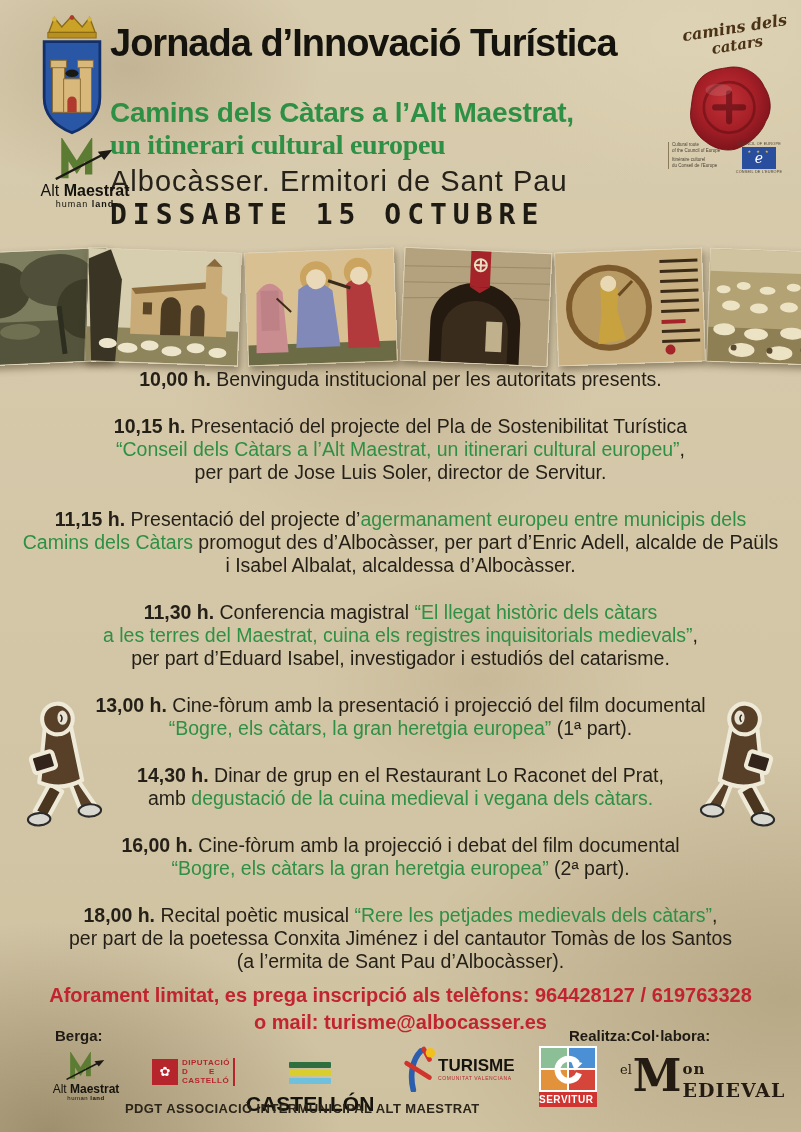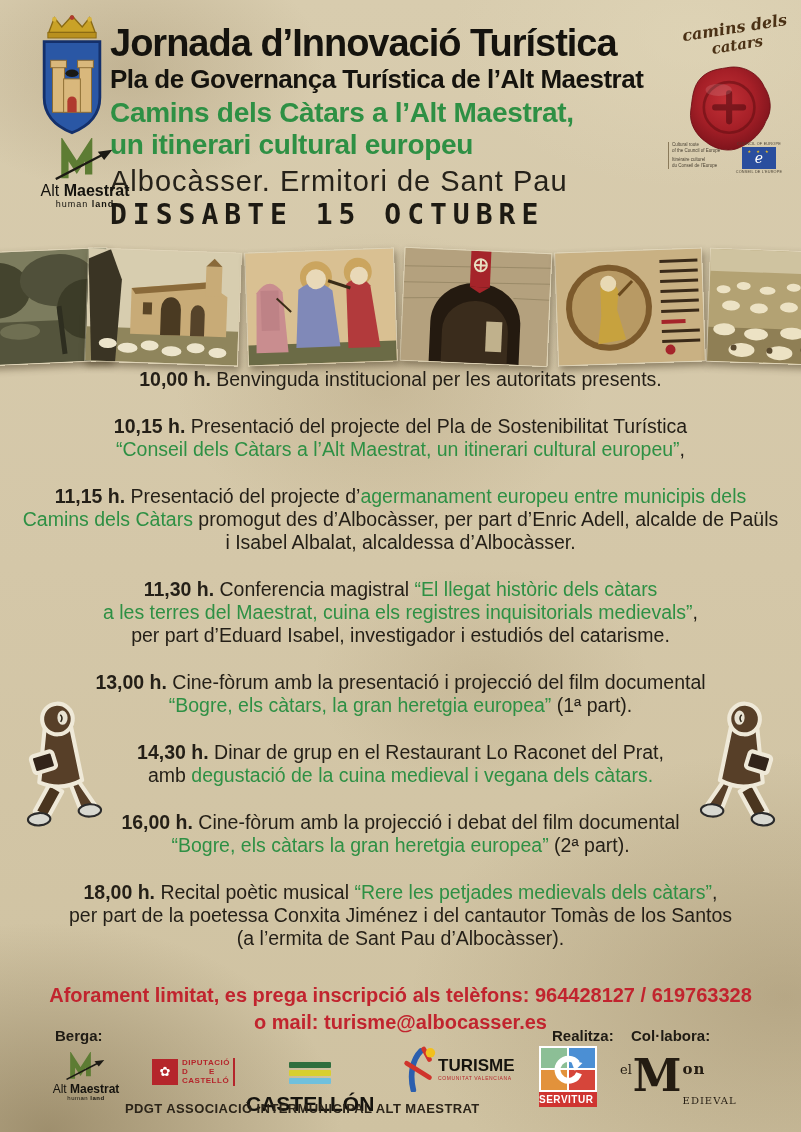--- a/index.html
+++ b/index.html
@@ -12,21 +12,21 @@
       radial-gradient(340px 220px at 86% 3%, rgba(226,216,186,.55), transparent 70%),
       radial-gradient(300px 220px at 48% 34%, rgba(150,128,88,.22), transparent 70%),
       radial-gradient(280px 180px at 16% 6%, rgba(138,118,82,.28), transparent 70%),
       radial-gradient(240px 160px at 60% 60%, rgba(146,126,88,.18), transparent 70%),
       linear-gradient(180deg,#d8ccae 0%,#d4c7a8 50%,#cfc2a1 100%);
   }
   .abs{position:absolute;}
   .title1{position:absolute;left:110px;width:600px;top:22px;font-size:38px;font-weight:700;letter-spacing:-1px;color:#15130e;}
   .title2{position:absolute;left:110px;width:600px;top:64px;font-size:26px;font-weight:700;letter-spacing:-0.5px;color:#15130e;}
   .green-sub{position:absolute;left:110px;width:600px;font-weight:700;font-size:28px;color:var(--green,#2e9044);letter-spacing:-0.3px;}
-  .gs1{top:97px;} .gs2{top:129px;}
+  .gs1{top:97px;} .gs2{top:129px;font-family:Liberation Serif, serif;}
   .location{position:absolute;left:110px;width:600px;top:165px;font-size:29px;font-weight:400;letter-spacing:1px;color:#26221a;}
   .date{position:absolute;left:110px;width:600px;top:198px;font-family:"DejaVu Sans Mono",monospace;font-weight:700;font-size:28px;letter-spacing:6px;color:#1d1a13;}
   .coat{left:28px;top:12px;width:88px;height:130px;}
   .am-logo{left:30px;top:138px;width:110px;text-align:center;}
   .am-name{font-size:16px;color:#15130e;margin-top:-2px;}
   .am-name .w2{font-weight:700;}
   .am-tag{font-size:9px;color:#15130e;margin-top:-1px;letter-spacing:1px;}
   .am-tag .w2{font-weight:700;}
   .script-logo{left:676px;top:20px;width:120px;text-align:center;transform:rotate(-9deg);
     font-family:"DejaVu Serif",serif;font-style:italic;font-weight:700;color:#4b3115;line-height:1;}
@@ -55,21 +55,21 @@
   .sched-item{margin-bottom:24px;}
   .schedule .green{color:var(--green,#2e9044);}
   .schedule .bold{font-weight:700;}
   .contact{left:0;right:0;top:982px;text-align:center;color:var(--red,#c1242e);font-weight:700;font-size:20px;line-height:27px;}
   
   .monk{width:92px;height:136px;}
   .monk-l{left:14px;top:700px;transform:rotate(-3deg);}
   .monk-r{left:696px;top:700px;transform:scaleX(-1) rotate(-3deg);}
   
   .flabel{font-size:15px;font-weight:700;color:#1f1b14;}
-  .lbl-promou{left:55px;top:1027px;} .lbl-realitza{left:552px;top:1027px;} .lbl-collabora{left:631px;top:1027px;}
+  .lbl-promou{left:55px;top:1027px;} .lbl-realitza{left:569px;top:1027px;} .lbl-collabora{left:631px;top:1027px;}
   .am-foot{left:40px;top:1052px;width:92px;text-align:center;}
   .am-foot .am-name{font-size:12px;}
   .am-foot .am-tag{font-size:6px;letter-spacing:.5px;}
   .dipu{left:152px;top:1058px;display:flex;align-items:center;gap:4px;}
   .dipu-box{width:26px;height:26px;background:#b5252b;display:flex;align-items:center;justify-content:center;color:#fff;font-size:13px;}
   .dipu-text{border-right:2px solid #b5252b;padding-right:3px;color:#b5252b;font-weight:700;font-size:8px;line-height:1.15;letter-spacing:.5px;}
   .dipu-text .mid{word-spacing:18px;}
   .cast{left:246px;top:1062px;display:flex;align-items:center;gap:8px;flex-direction:column;}
   .cast-stripes{display:flex;flex-direction:column;gap:2px;}
   .cast-stripes span{width:42px;height:6px;border-radius:1px;}
@@ -82,21 +82,21 @@
   .serv-grid{position:relative;width:58px;height:46px;margin:0 auto;background:#fff;display:grid;grid-template-columns:1fr 1fr;grid-template-rows:1fr 1fr;gap:2px;padding:2px;box-sizing:border-box;}
   .sq1{background:#8cbf96;} .sq2{background:#4b8fd4;} .sq3{background:#e2923b;} .sq4{background:#d6453a;}
   .serv-glyph{position:absolute;left:50%;top:50%;width:34px;height:34px;transform:translate(-50%,-50%);}
   .serv-band{width:58px;margin:0 auto;background:#cf3430;color:#fff;font-weight:700;font-size:10px;text-align:left;letter-spacing:.5px;padding:2px 0;}
   .monmed{left:620px;top:1058px;width:140px;color:#241c12;font-family:"DejaVu Serif",serif;}
   .monmed .row{display:flex;align-items:flex-start;}
   .mm-el{font-size:13px;margin-top:4px;}
   .mm-M{font-size:44px;line-height:.8;font-weight:700;margin:0 1px;}
   .mm-col{display:flex;flex-direction:column;margin-top:2px;}
   .mm-on{font-size:15px;font-weight:700;letter-spacing:1px;}
-  .mm-rest{font-size:10px;letter-spacing:1px;margin-top:17px;}
+  .mm-rest{font-size:19px;letter-spacing:1px;margin-top:1px;font-weight:bold;}
   .pdgt{left:125px;top:1101px;font-size:13px;font-weight:700;letter-spacing:.4px;color:#2b2419;}
 </style>
 </head>
 <body>
 
 <div id="poster">
 
   <div class="abs coat">
     <svg viewBox="0 0 90 140" width="88" height="130">
       <path d="M20,22 L26,6 L34,16 L45,4 L56,16 L64,6 L70,22 Z" fill="#c9a227" stroke="#8a6a14" stroke-width="1.5"></path>
@@ -109,21 +109,20 @@
       <rect x="53" y="58" width="13" height="50" fill="#d9b87c" stroke="#8a6a30"></rect>
       <rect x="22" y="52" width="17" height="8" fill="#d9b87c" stroke="#8a6a30"></rect>
       <rect x="51" y="52" width="17" height="8" fill="#d9b87c" stroke="#8a6a30"></rect>
       <rect x="36" y="72" width="18" height="36" fill="#d9b87c" stroke="#8a6a30"></rect>
       <path d="M40,108 v-12 a5,5 0 0 1 10,0 v12 Z" fill="#b03a2e"></path>
       <ellipse cx="45" cy="66" rx="7" ry="4" fill="#191914"></ellipse>
     </svg>
   </div>
 
   <div class="title1 abs">Jornada d’Innovació Turística</div>
-  <div class="title2 abs">Pla de Governança Turística de l’Alt Maestrat</div>
   <div class="green-sub gs1 abs">Camins dels Càtars a l’Alt Maestrat,</div>
   <div class="green-sub gs2 abs">un itinerari cultural europeu</div>
   <div class="location abs">Albocàsser. Ermitori de Sant Pau</div>
   <div class="date abs">DISSABTE 15 OCTUBRE</div>
 
   <div class="abs am-logo">
     <svg viewBox="0 0 72 46" width="66" height="42">
       <path d="M14,44 V12 L27,32 L40,12 V40" stroke="#5d7c33" stroke-width="8" fill="none"></path>
       <path d="M4,45 L60,16" stroke="#1c1a14" stroke-width="2.5"></path>
       <path d="M66,13 L50,15 L57,24 Z" fill="#1c1a14"></path>
@@ -289,20 +288,21 @@
     </svg>
   </div>
 
   <div class="abs schedule">
       <div class="sched-item">
         <div class="sline"><span class="bold">10,00 h.</span><span> Benvinguda institucional per les autoritats presents.</span></div>
       </div>
       <div class="sched-item">
         <div class="sline"><span class="bold">10,15 h.</span><span> Presentació del projecte del Pla de Sostenibilitat Turística</span></div>
         <div class="sline"><span class="green">“Conseil dels Càtars a l’Alt Maestrat, un itinerari cultural europeu”</span><span>,</span></div>
+        <div class="sline"><span>per part de Jose Luis Soler, director de Servitur.</span></div>
       </div>
       <div class="sched-item">
         <div class="sline"><span class="bold">11,15 h.</span><span> Presentació del projecte d’</span><span class="green">agermanament europeu entre municipis dels</span></div>
         <div class="sline"><span class="green">Camins dels Càtars</span><span> promogut des d’Albocàsser, per part d’Enric Adell, alcalde de Paüls</span></div>
         <div class="sline"><span>i Isabel Albalat, alcaldessa d’Albocàsser.</span></div>
       </div>
       <div class="sched-item">
         <div class="sline"><span class="bold">11,30 h.</span><span> Conferencia magistral </span><span class="green">“El llegat històric dels càtars</span></div>
         <div class="sline"><span class="green">a les terres del Maestrat, cuina els registres inquisitorials medievals”</span><span>,</span></div>
         <div class="sline"><span>per part d’Eduard Isabel, investigador i estudiós del catarisme.</span></div>

